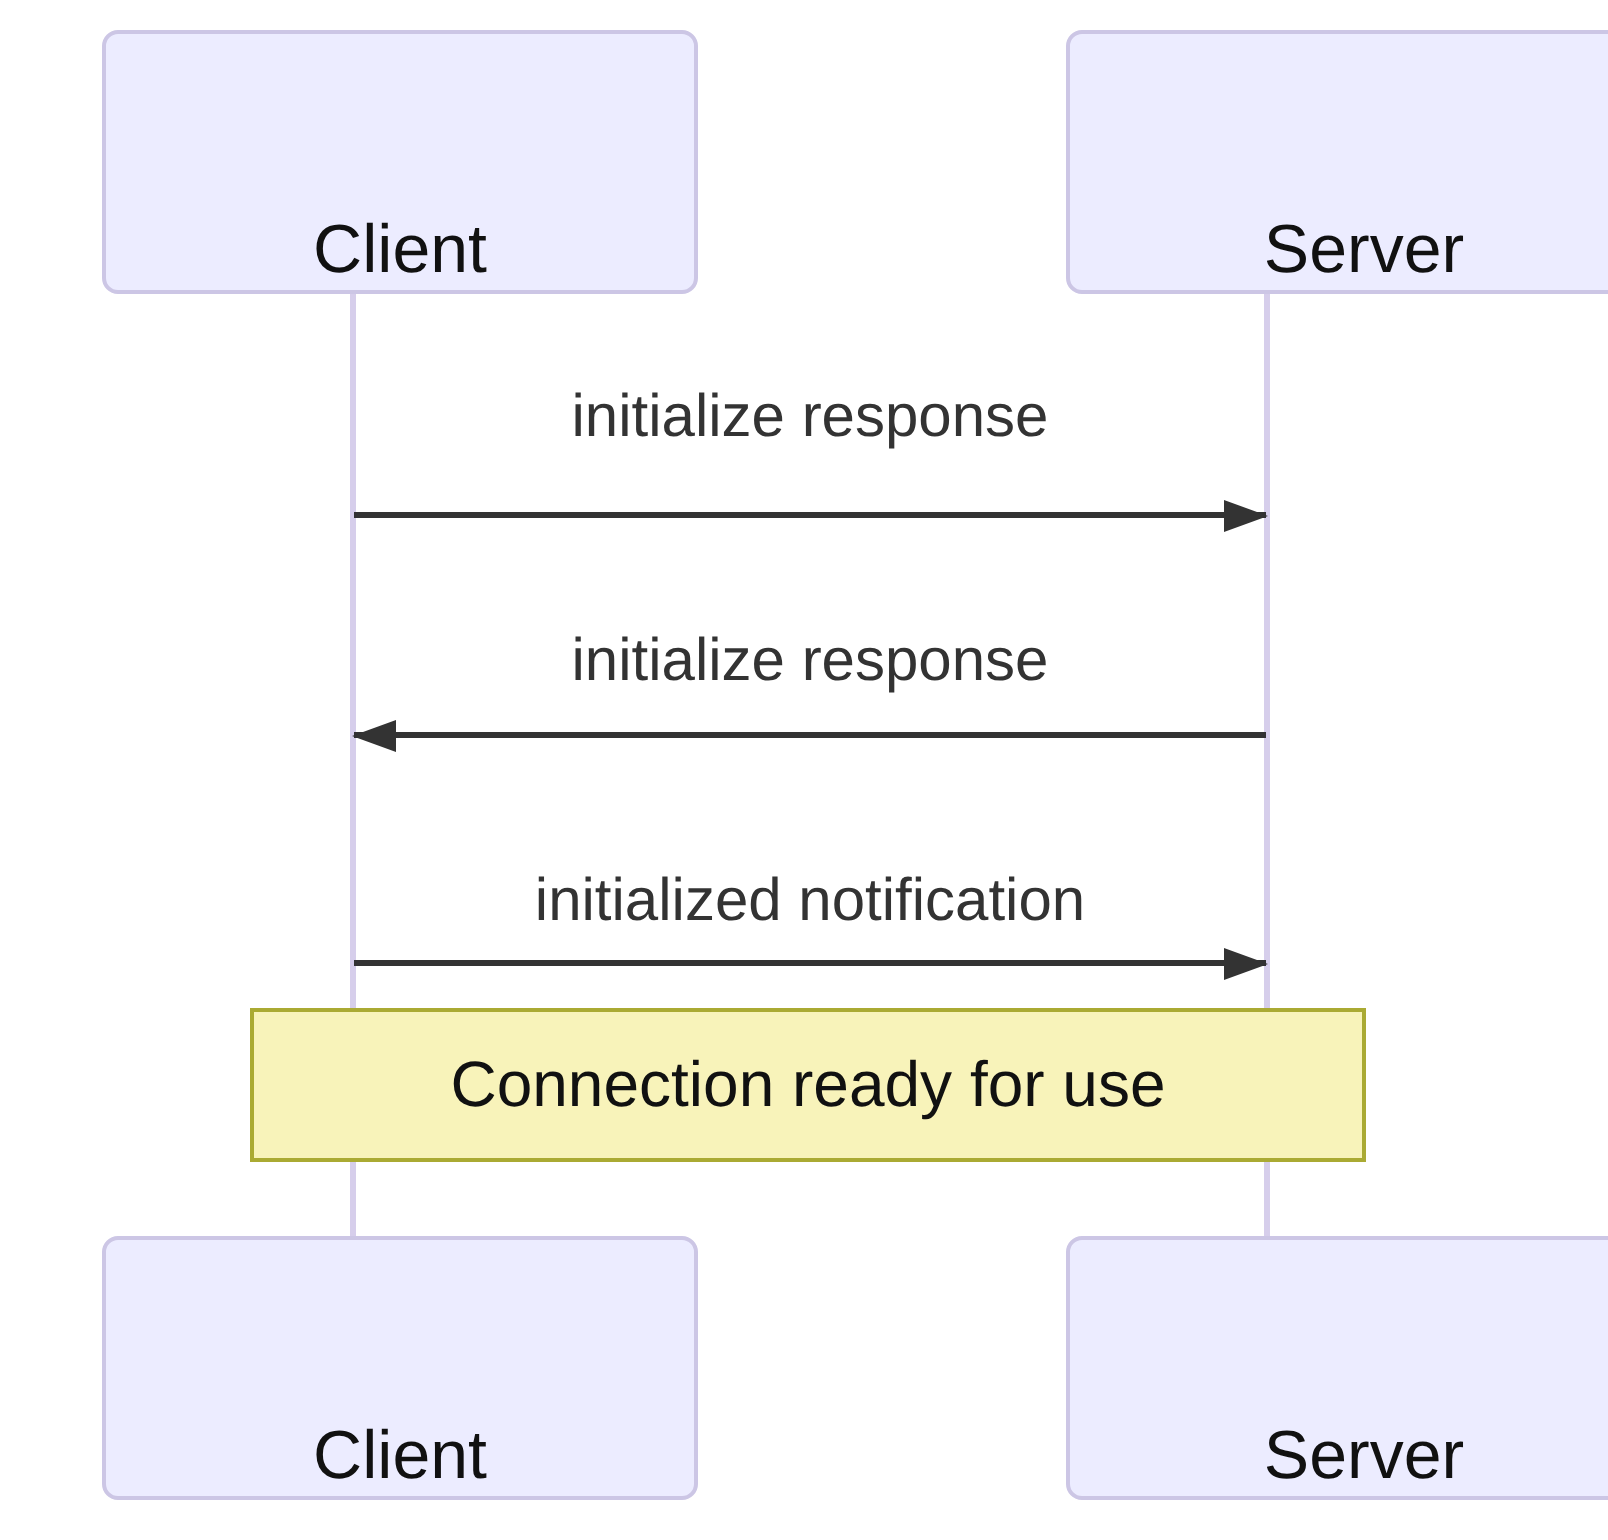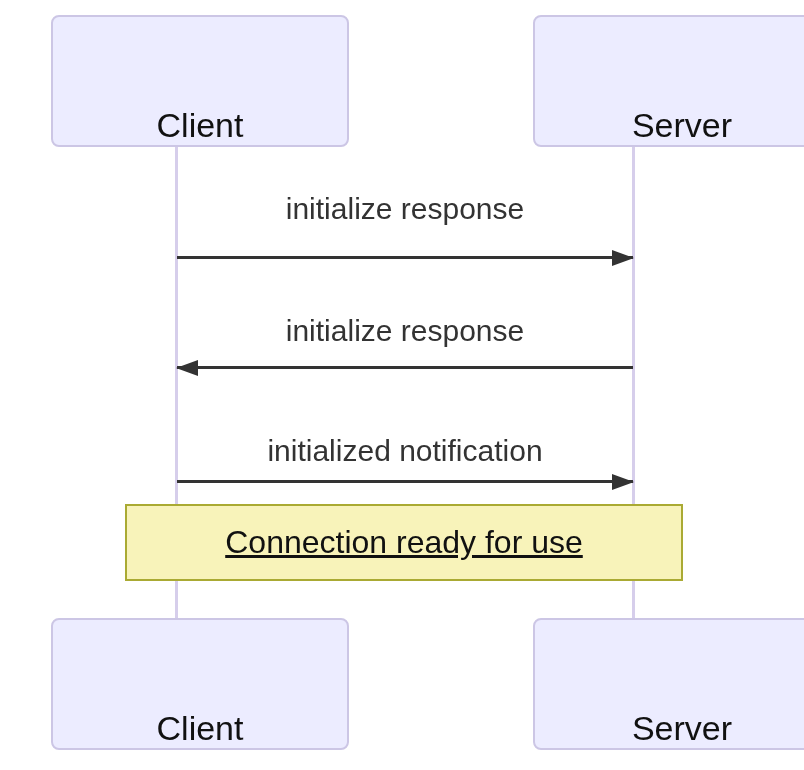--- a/index.html
+++ b/index.html
@@ -93,21 +93,20 @@
     top: 504px;
     width: 554px;
     height: 73px;
     background: var(--note_fill, #F8F3BA);
     border: 2px solid var(--note_border, #AAAA33);
     display: flex;
     align-items: center;
     justify-content: center;
     font-size: 32px;
     color: var(--note_text, #111111);
-    text-decoration: underline;
   }
 </style>
 </head>
 <body>
 
 <div id="diagram">
 
   <div class="actor-box actor-client actor-top">
     <span>Client</span>
   </div>

